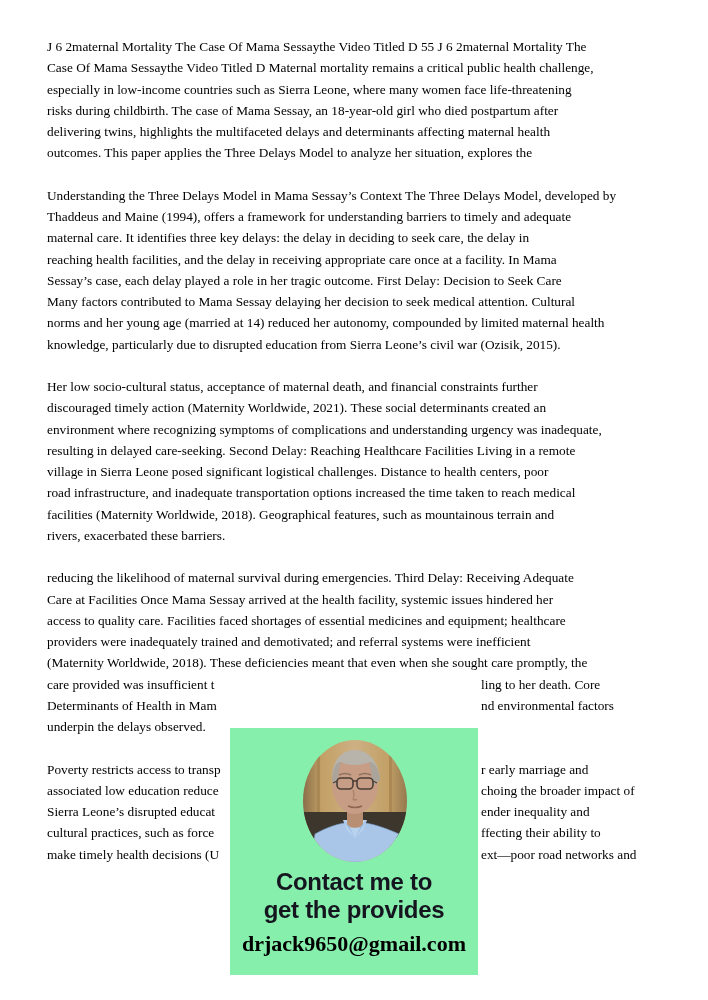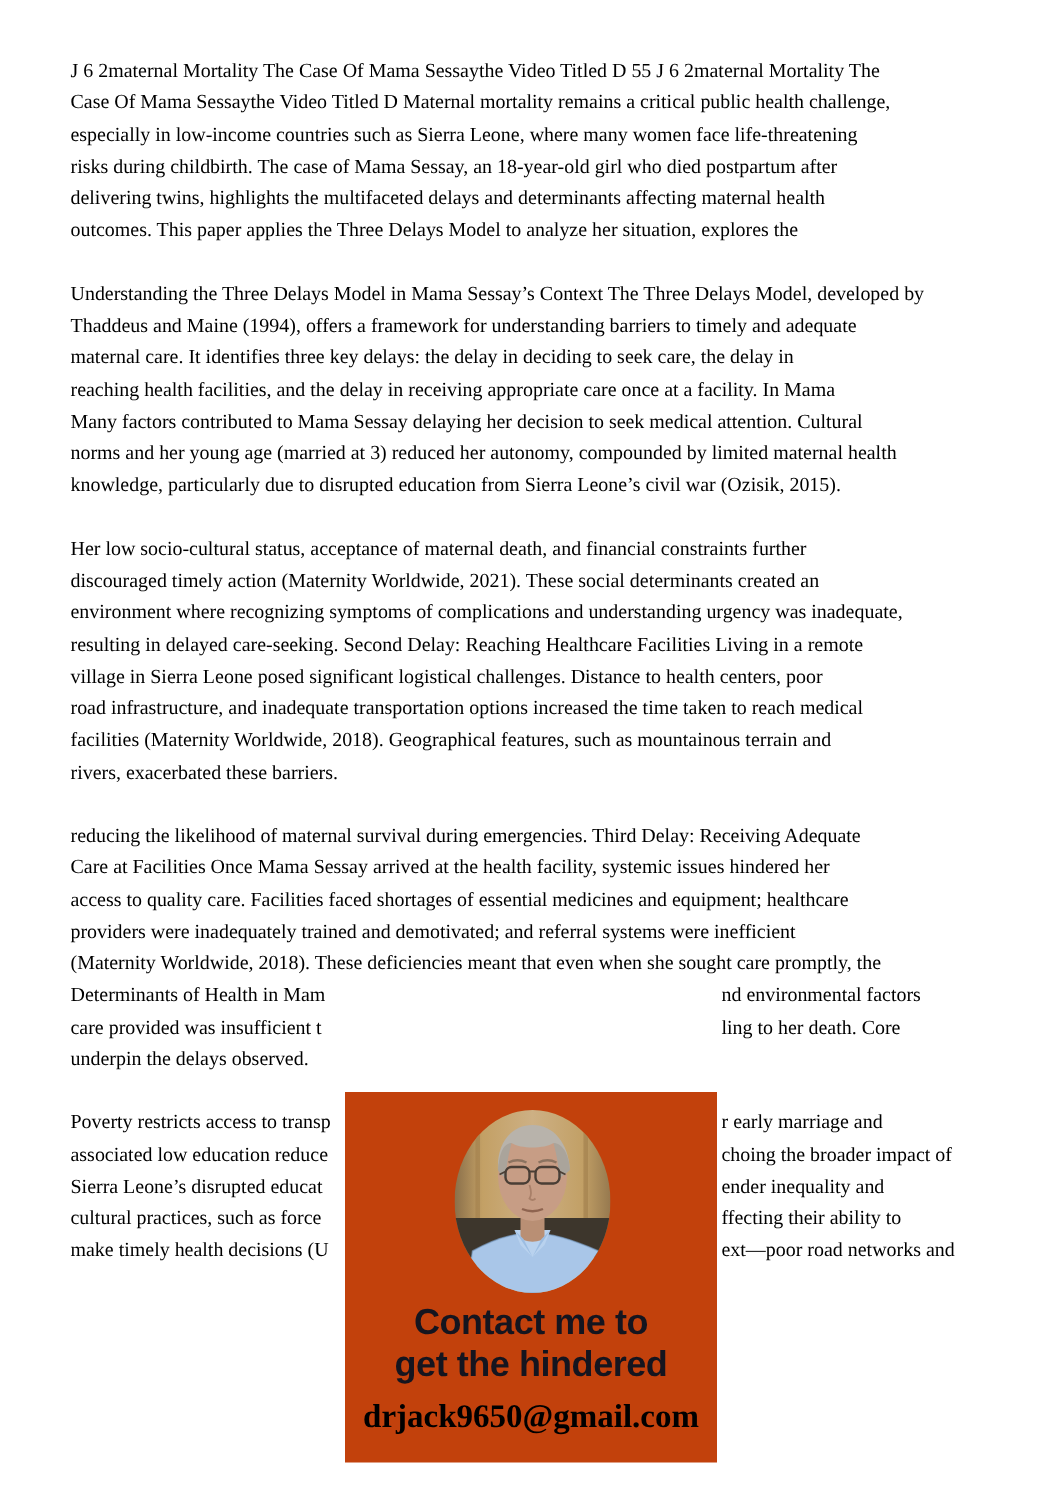--- a/index.html
+++ b/index.html
@@ -74,54 +74,55 @@
         <div class="line">especially in low-income countries such as Sierra Leone, where many women face life-threatening</div>
         <div class="line">risks during childbirth. The case of Mama Sessay, an 18-year-old girl who died postpartum after</div>
         <div class="line">delivering twins, highlights the multifaceted delays and determinants affecting maternal health</div>
         <div class="line">outcomes. This paper applies the Three Delays Model to analyze her situation, explores the</div>
       </div>
       <div class="paragraph">
         <div class="line">Understanding the Three Delays Model in Mama Sessay’s Context The Three Delays Model, developed by</div>
         <div class="line">Thaddeus and Maine (1994), offers a framework for understanding barriers to timely and adequate</div>
         <div class="line">maternal care. It identifies three key delays: the delay in deciding to seek care, the delay in</div>
         <div class="line">reaching health facilities, and the delay in receiving appropriate care once at a facility. In Mama</div>
+        <div class="line">Sessay’s case, each delay played a role in her tragic outcome. First Delay: Decision to Seek Care</div>
         <div class="line">Many factors contributed to Mama Sessay delaying her decision to seek medical attention. Cultural</div>
-        <div class="line">norms and her young age (married at 3) reduced her autonomy, compounded by limited maternal health</div>
+        <div class="line">norms and her young age (married at 14) reduced her autonomy, compounded by limited maternal health</div>
         <div class="line">knowledge, particularly due to disrupted education from Sierra Leone’s civil war (Ozisik, 2015).</div>
       </div>
       <div class="paragraph">
         <div class="line">Her low socio-cultural status, acceptance of maternal death, and financial constraints further</div>
         <div class="line">discouraged timely action (Maternity Worldwide, 2021). These social determinants created an</div>
         <div class="line">environment where recognizing symptoms of complications and understanding urgency was inadequate,</div>
         <div class="line">resulting in delayed care-seeking. Second Delay: Reaching Healthcare Facilities Living in a remote</div>
         <div class="line">village in Sierra Leone posed significant logistical challenges. Distance to health centers, poor</div>
         <div class="line">road infrastructure, and inadequate transportation options increased the time taken to reach medical</div>
         <div class="line">facilities (Maternity Worldwide, 2018). Geographical features, such as mountainous terrain and</div>
         <div class="line">rivers, exacerbated these barriers.</div>
       </div>
       <div class="paragraph">
         <div class="line">reducing the likelihood of maternal survival during emergencies. Third Delay: Receiving Adequate</div>
         <div class="line">Care at Facilities Once Mama Sessay arrived at the health facility, systemic issues hindered her</div>
         <div class="line">access to quality care. Facilities faced shortages of essential medicines and equipment; healthcare</div>
         <div class="line">providers were inadequately trained and demotivated; and referral systems were inefficient</div>
         <div class="line">(Maternity Worldwide, 2018). These deficiencies meant that even when she sought care promptly, the</div>
+        <div class="line"><span>care provided was insufficient t</span><span class="right-frag">ling to her death. Core</span></div>
         <div class="line"><span>Determinants of Health in Mam</span><span class="right-frag">nd environmental factors</span></div>
-        <div class="line"><span>care provided was insufficient t</span><span class="right-frag">ling to her death. Core</span></div>
         <div class="line">underpin the delays observed.</div>
       </div>
       <div class="paragraph">
         <div class="line"><span>Poverty restricts access to transp</span><span class="right-frag">r early marriage and</span></div>
         <div class="line"><span>associated low education reduce</span><span class="right-frag">choing the broader impact of</span></div>
         <div class="line"><span>Sierra Leone’s disrupted educat</span><span class="right-frag">ender inequality and</span></div>
         <div class="line"><span>cultural practices, such as force</span><span class="right-frag">ffecting their ability to</span></div>
         <div class="line"><span>make timely health decisions (U</span><span class="right-frag">ext—poor road networks and</span></div>
       </div>
     </div>
 
-  <div class="promo-box" style="background: #c2410c;">
+  <div class="promo-box" style="background: #86efac;">
     <svg class="portrait" viewBox="0 0 104 122" xmlns="http://www.w3.org/2000/svg">
       <defs>
         <clipPath id="ovalClip">
             <ellipse cx="52" cy="61" rx="52" ry="61"></ellipse>
           </clipPath>
         <linearGradient id="woodBg" x1="0" y1="0" x2="1" y2="0">
           <stop offset="0" stop-color="#8a6f4a"></stop>
           <stop offset="0.18" stop-color="#c3a065"></stop>
           <stop offset="0.5" stop-color="#cdb084"></stop>
           <stop offset="0.82" stop-color="#c2a066"></stop>
@@ -149,18 +150,18 @@
         <line x1="34" y1="41" x2="30" y2="43" stroke="#4a3e35" stroke-width="1.2"></line>
         <line x1="70" y1="41" x2="74" y2="43" stroke="#4a3e35" stroke-width="1.2"></line>
         <path d="M36,35 q6,-3 12,0" stroke="#8c7360" stroke-width="1.6" fill="none"></path>
         <path d="M56,35 q6,-3 12,0" stroke="#8c7360" stroke-width="1.6" fill="none"></path>
         <path d="M50,50 q2,6 0,9 q2,2 4,0" stroke="#a87f68" stroke-width="1.2" fill="none"></path>
         <path d="M45,66 q7,3 14,0" stroke="#8f6450" stroke-width="1.6" fill="none"></path>
       </g>
     </svg>
     <div class="promo-heading" style="color: rgb(21, 21, 31);">
       <div>Contact me to</div>
-      <div>get the hindered</div>
+      <div>get the provides</div>
     </div>
     <div class="promo-email" style="color: rgb(0, 0, 0);">drjack9650@gmail.com</div>
   </div>
 
 </div>
 
 </body></html>

